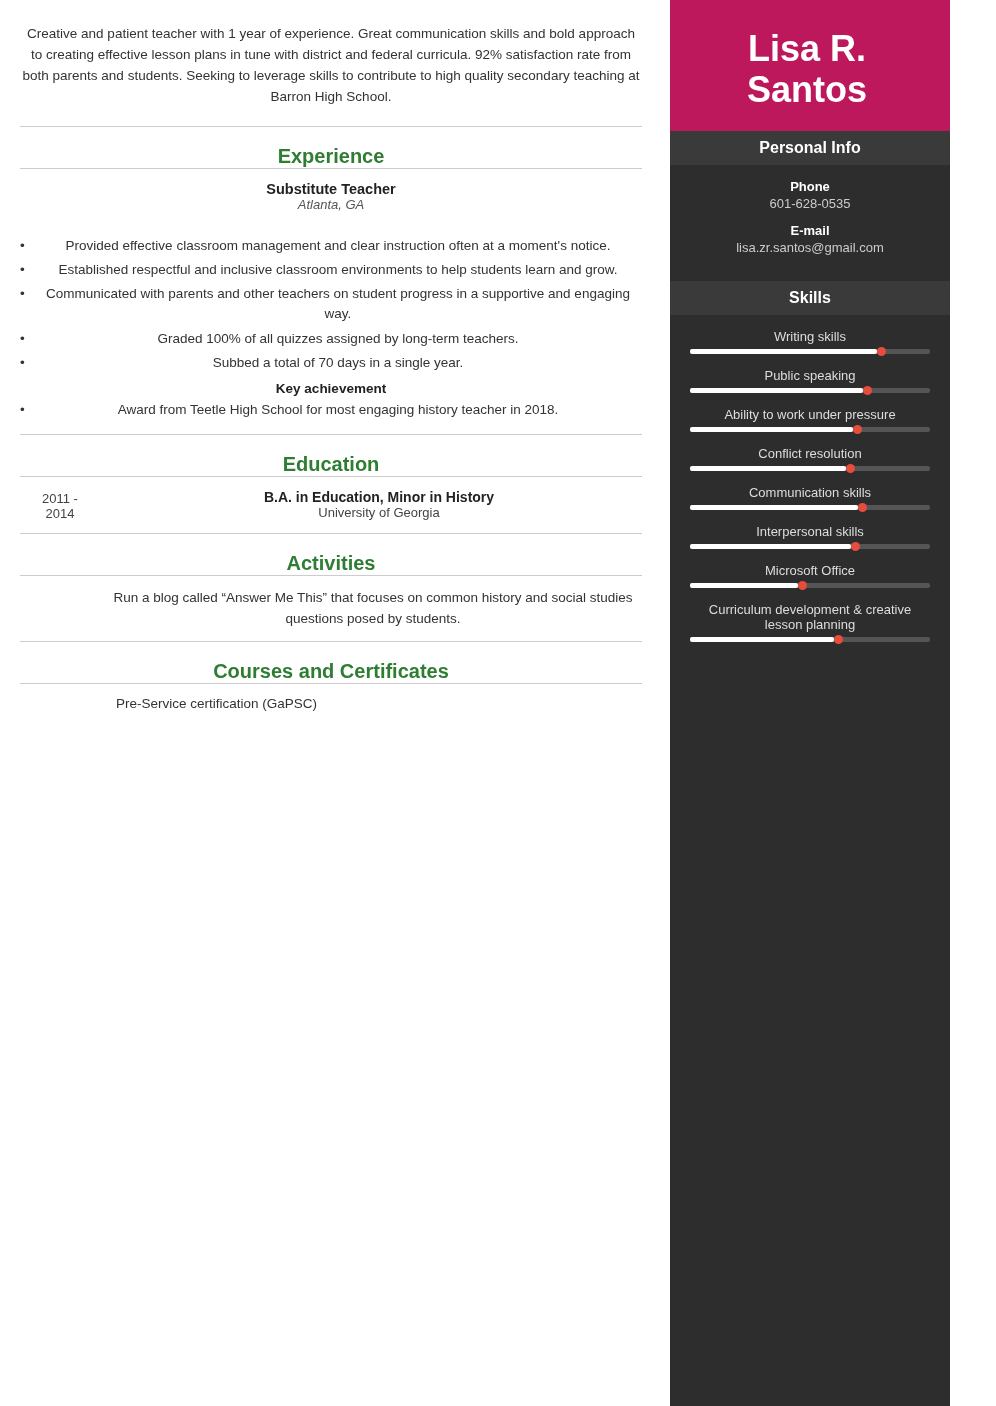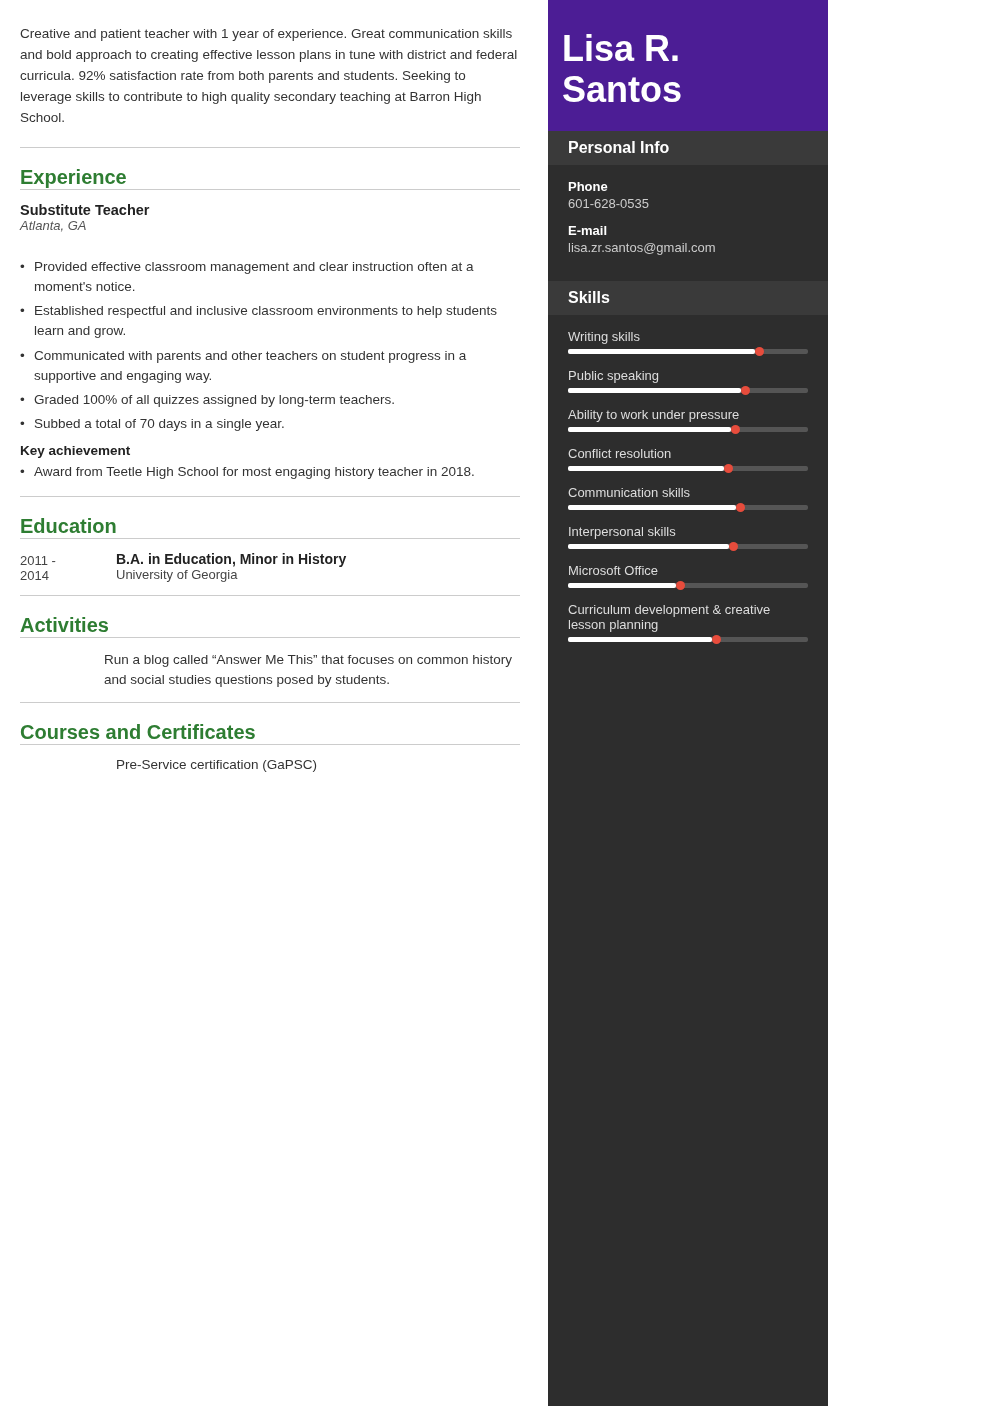--- a/index.html
+++ b/index.html
@@ -7,22 +7,23 @@
       font-family: Arial, sans-serif;
       font-size: 14px;
       color: #222;
       background: #fff;
       width: 996px;
       min-height: 1406px;
     }
 
     .resume-container {
       display: flex;
-      width: 828px;
+      width: 950px;
       min-height: 1406px;
+      text-align: center;
     }
 
     
     .left-col {
       flex: 1;
       padding: 24px 28px 24px 20px;
       background: #fff;
     }
 
     .summary-text {
@@ -148,21 +149,21 @@
 
     
     .right-col {
       width: 280px;
       background: #2d2d2d;
       color: #fff;
       padding: 0;
     }
 
     .name-header {
-      background: #4c1d95;
+      background: #be185d;
       padding: 28px 20px 20px 14px;
     }
 
     .candidate-name {
       font-size: 36px;
       font-weight: bold;
       color: #fff;
       line-height: 1.15;
     }
 

